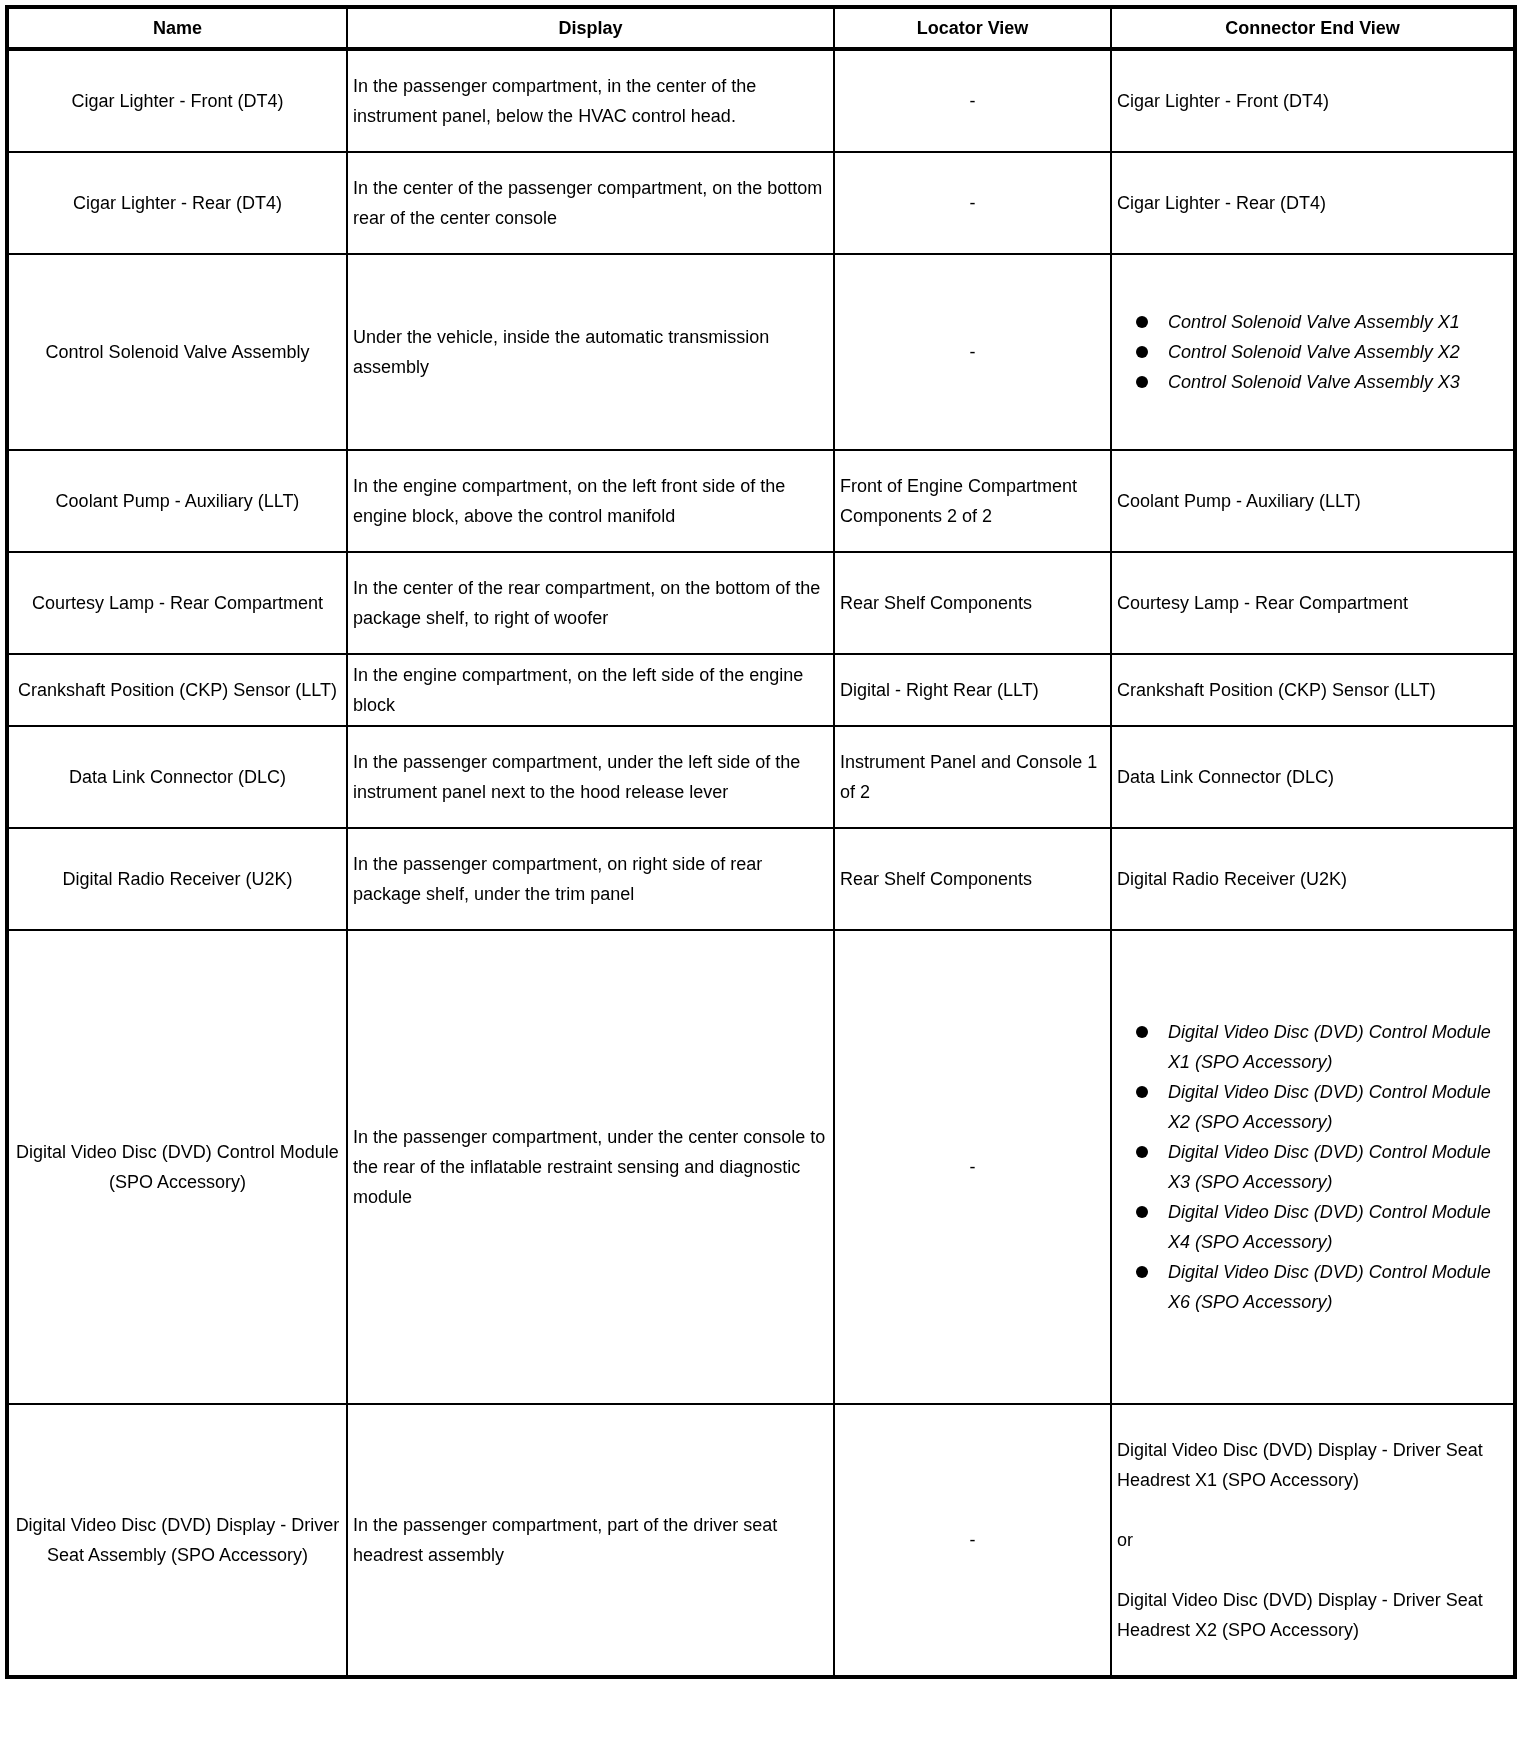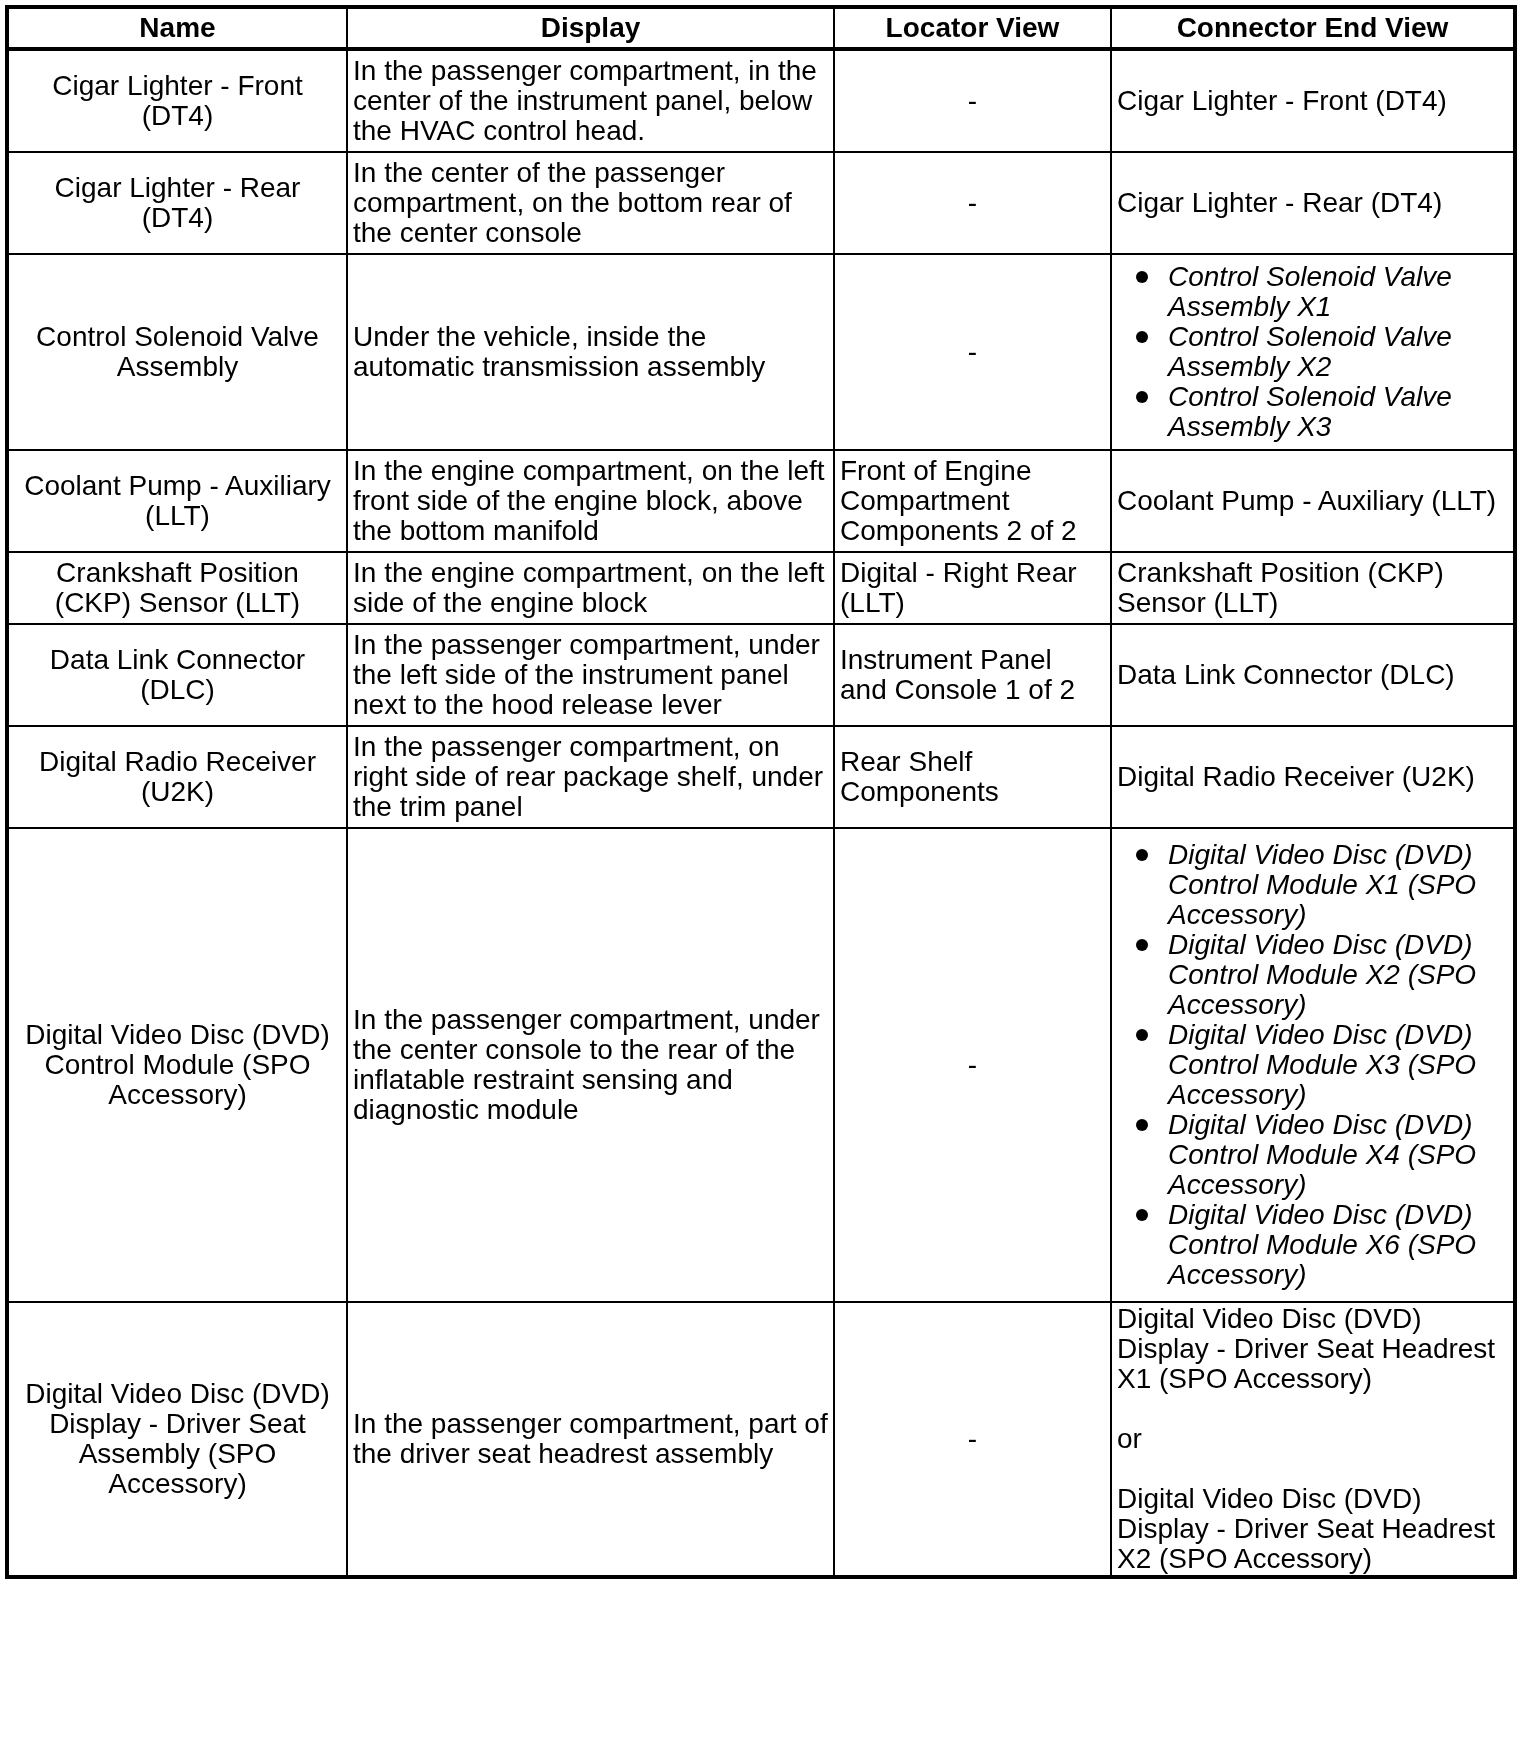--- a/index.html
+++ b/index.html
@@ -7,21 +7,21 @@
          font-family: "Liberation Sans", sans-serif; color: #000; }
   table.parts {
     position: absolute; left: 5px; top: 5px;
     width: 1508px; border-collapse: collapse;
     border: 4px solid #000; table-layout: fixed;
   }
   table.parts col.c-name { width: 340px; }
   table.parts col.c-loc  { width: 487px; }
   table.parts col.c-view { width: 277px; }
   table.parts col.c-conn { width: 404px; }
-  th, td { border: 2px solid #000; font-size: 28px; line-height: 30px; vertical-align: middle; }
+  th, td { border: 2px solid #000; font-size: 18px; line-height: 30px; vertical-align: middle; }
   thead th { font-weight: bold; height: 38px; padding: 0 4px; text-align: center; border-bottom: 4px solid #000; }
   td { padding: 1px 5px; text-align: left; margin-left: 6px; }
   td.name { text-align: center; padding: 1px 6px; }
   td.view.dash { text-align: center; }
   tr.row-h1 td { height: 98px; }
   tr.row-h2 td { height: 98px; }
   tr.row-h3 td { height: 192px; }
   tr.row-h4 td { height: 98px; }
   tr.row-h5 td { height: 98px; }
   tr.row-h6 td { height: 68px; }
@@ -74,23 +74,29 @@
       <td>
         <ul class="bullets">
           <li><span class="dot"></span><span>Control Solenoid Valve Assembly X1</span></li>
           <li><span class="dot"></span><span>Control Solenoid Valve Assembly X2</span></li>
           <li><span class="dot"></span><span>Control Solenoid Valve Assembly X3</span></li>
         </ul>
       </td>
     </tr>
     <tr class="row-h4">
       <td class="name">Coolant Pump - Auxiliary (LLT)</td>
-      <td>In the engine compartment, on the left front side of the engine block, above the bottom manifold</td>
+      <td>In the engine compartment, on the left front side of the engine block, above the control manifold</td>
       <td class="view">Front of Engine Compartment Components 2 of 2</td>
       <td>Coolant Pump - Auxiliary (LLT)</td>
+    </tr>
+    <tr class="row-h5">
+      <td class="name">Courtesy Lamp - Rear Compartment</td>
+      <td>In the center of the rear compartment, on the bottom of the package shelf, to right of woofer</td>
+      <td class="view">Rear Shelf Components</td>
+      <td>Courtesy Lamp - Rear Compartment</td>
     </tr>
     <tr class="row-h7">
       <td class="name">Crankshaft Position (CKP) Sensor (LLT)</td>
       <td>In the engine compartment, on the left side of the engine block</td>
       <td class="view">Digital - Right Rear (LLT)</td>
       <td>Crankshaft Position (CKP) Sensor (LLT)</td>
     </tr>
     <tr class="row-h8">
       <td class="name">Data Link Connector (DLC)</td>
       <td>In the passenger compartment, under the left side of the instrument panel next to the hood release lever</td>

